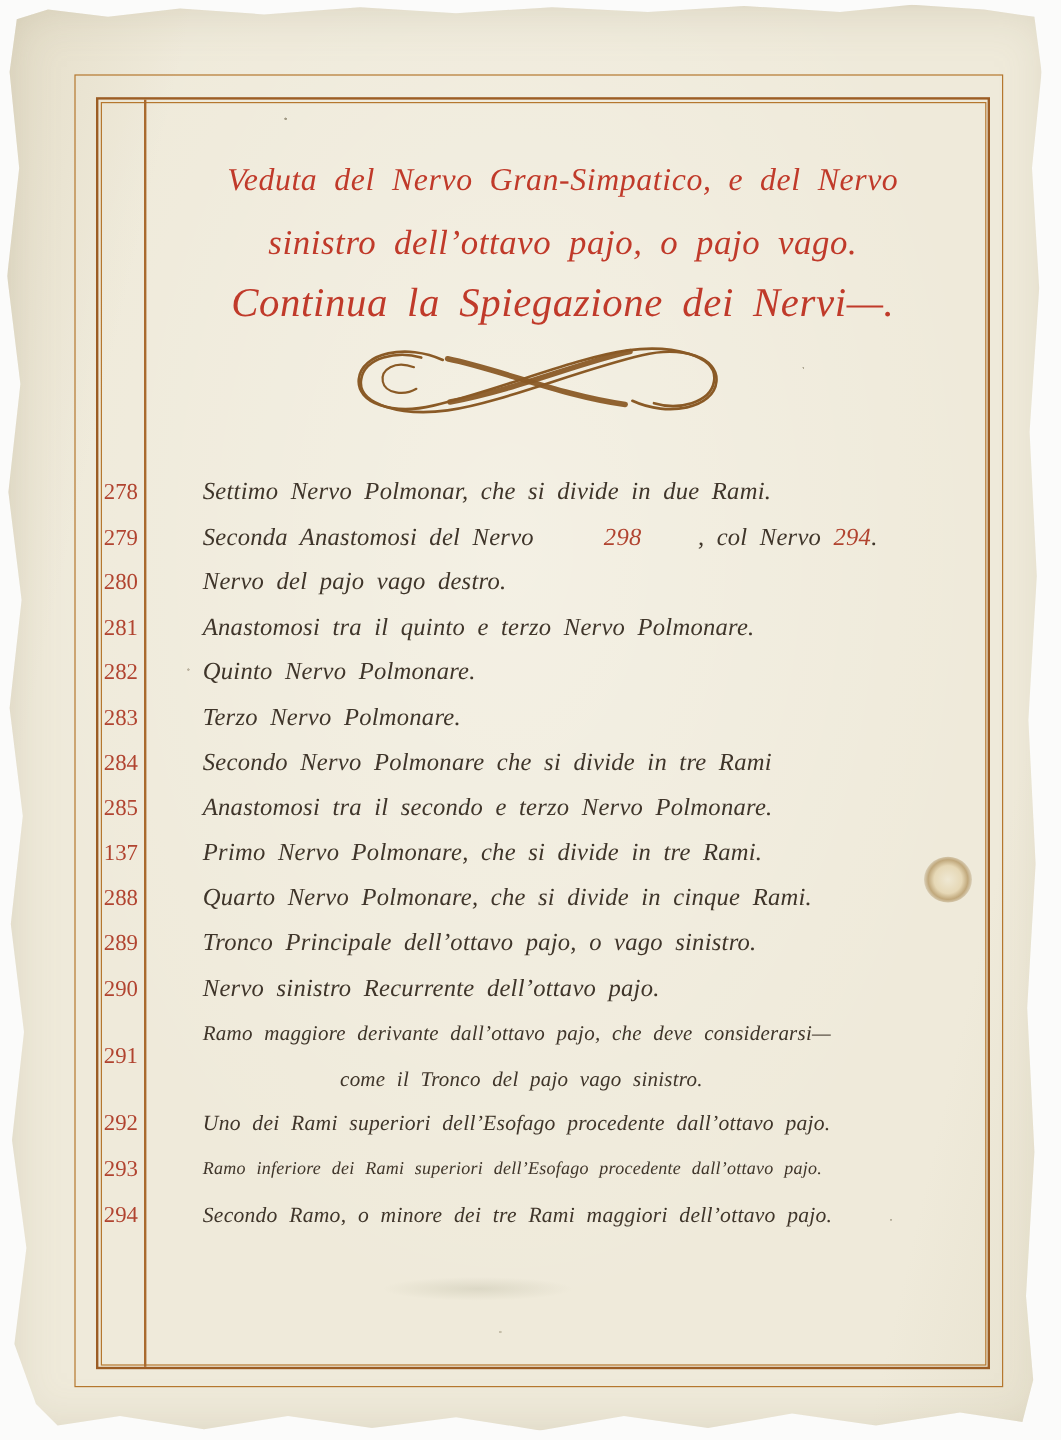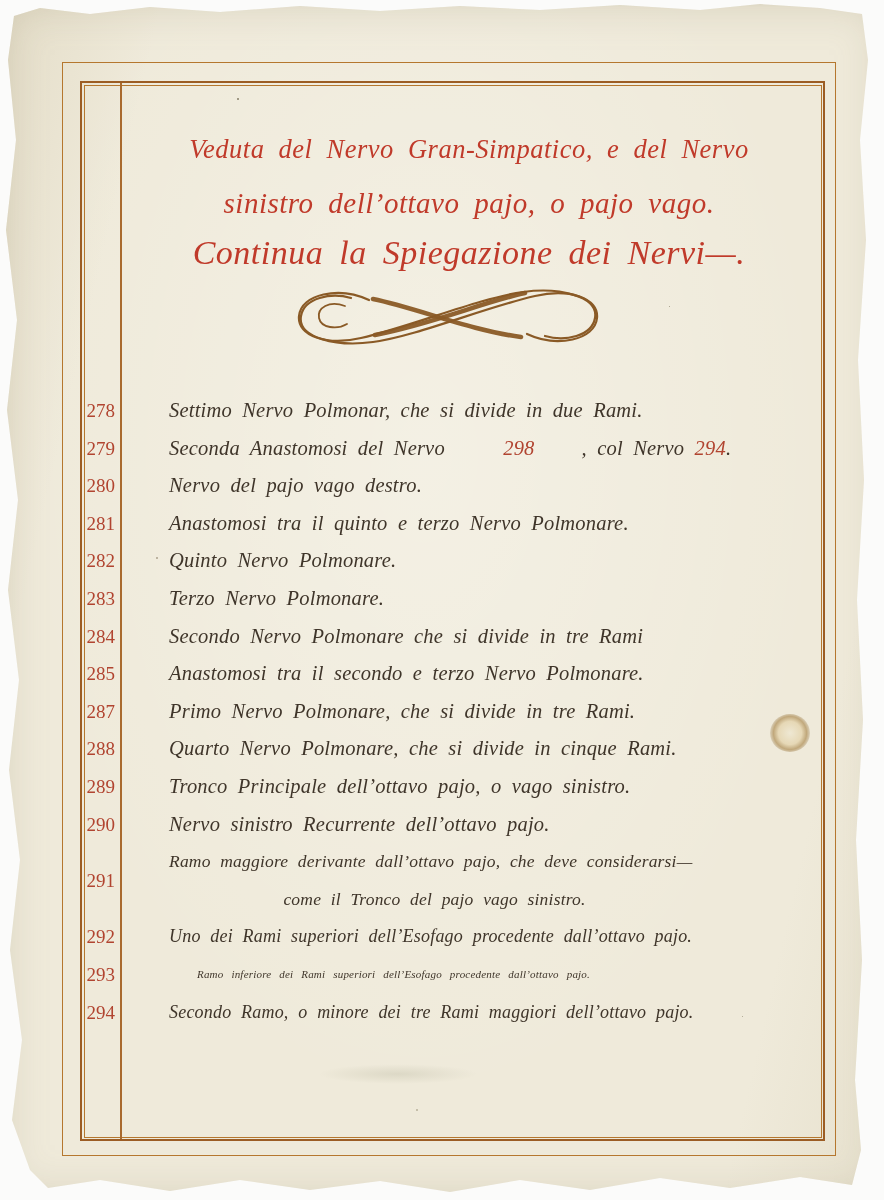--- a/index.html
+++ b/index.html
@@ -146,21 +146,21 @@
 
   <div class="entry">
     <div class="entry-num">285</div>
     <div class="entry-text fit">
             <span>Anastomosi tra il secondo e terzo Nervo Polmonare.</span>
           </div>
   </div>
 
 
   <div class="entry">
-    <div class="entry-num">287</div>
+    <div class="entry-num">137</div>
     <div class="entry-text fit">
             <span>Primo Nervo Polmonare, che si divide in tre Rami.</span>
           </div>
   </div>
 
   <div class="entry">
     <div class="entry-num">288</div>
     <div class="entry-text fit">
             <span>Quarto Nervo Polmonare, che si divide in cinque Rami.</span>
           </div>
@@ -190,21 +190,21 @@
 
   <div class="entry">
     <div class="entry-num">292</div>
     <div class="entry-text fit" style="font-size: 18px;">
             <span>Uno dei Rami superiori dell’Esofago procedente dall’ottavo pajo.</span>
           </div>
   </div>
 
   <div class="entry">
     <div class="entry-num">293</div>
-    <div class="entry-text fit" style="font-size: 11px; margin-left: 28px;">
+    <div class="entry-text fit" style="font-size: 15px;">
             <span>Ramo inferiore dei Rami superiori dell’Esofago procedente dall’ottavo pajo.</span>
           </div>
   </div>
 
   <div class="entry">
     <div class="entry-num">294</div>
     <div class="entry-text fit" style="font-size: 18px;">
             <span>Secondo Ramo, o minore dei tre Rami maggiori dell’ottavo pajo.</span>
           </div>
   </div>

